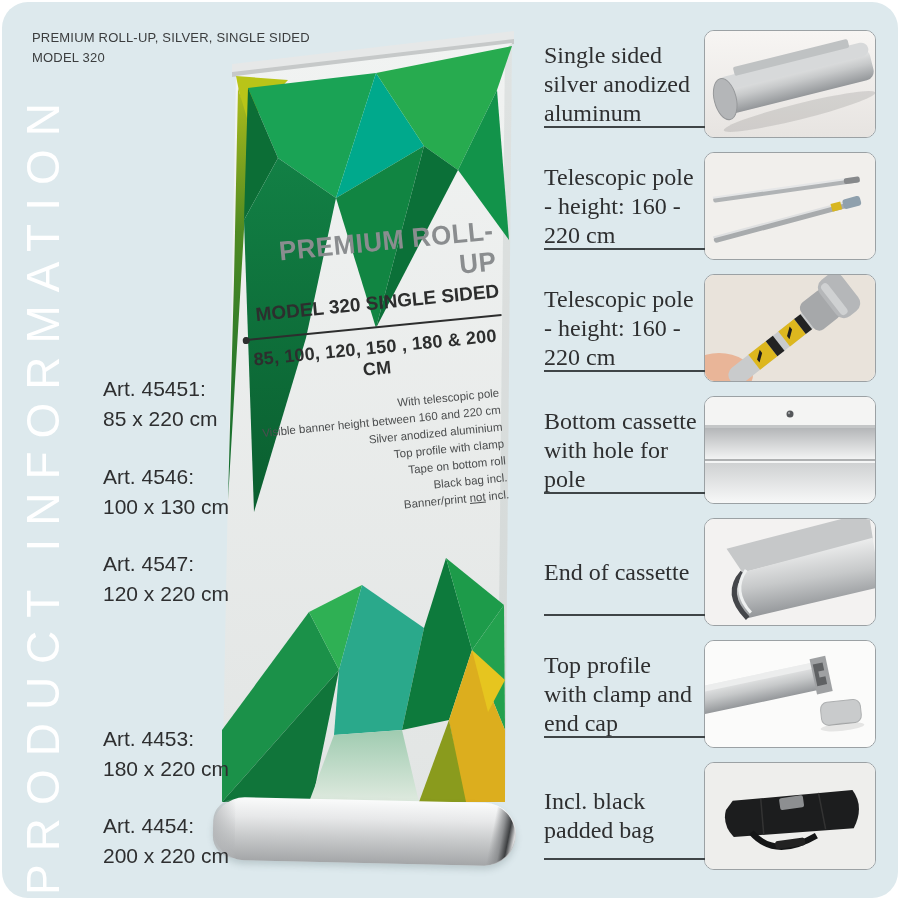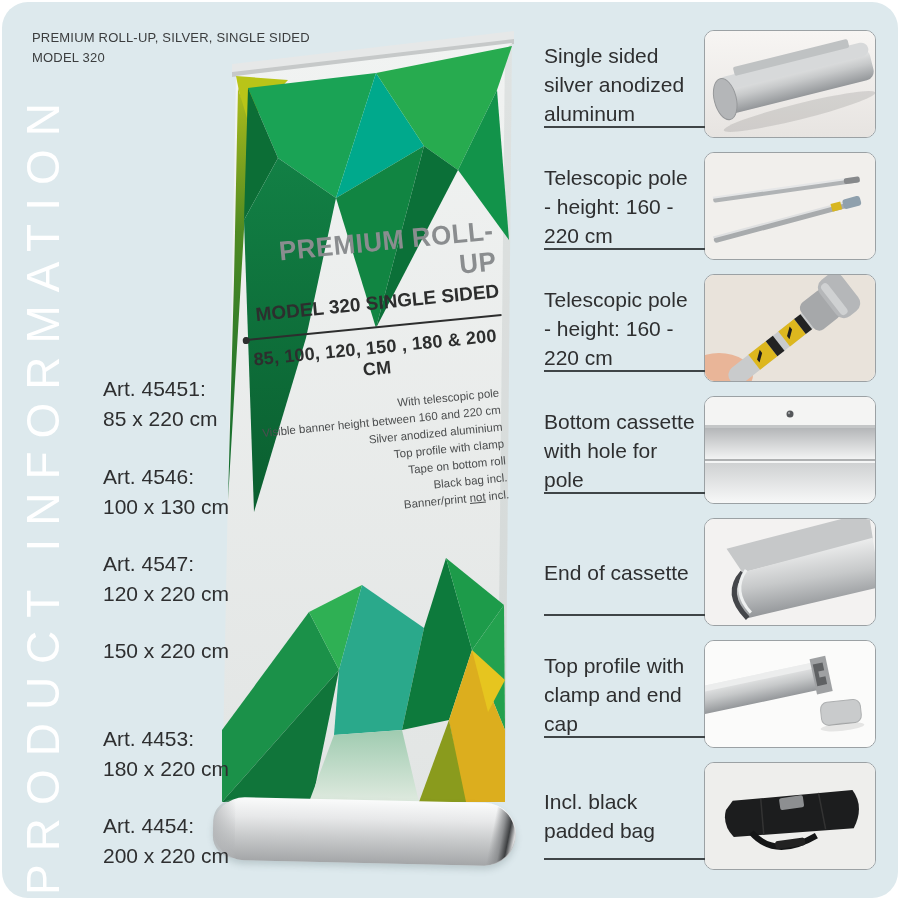--- a/index.html
+++ b/index.html
@@ -24,21 +24,21 @@
   }
   
   .articles{position:absolute;left:85px;top:0;width:150px;}
   .article{position:absolute;left:16px;font-size:21px;line-height:30px;color:#2e2f30;}
   
   .right-col{position:absolute;left:542px;top:28px;width:332px;}
   .feature-row{display:flex;height:108px;margin-bottom:14px;position:relative;}
   .feature-label{
     width:160px;padding-right:6px;box-sizing:border-box;
     display:flex;align-items:center;
-    font-size:21px;line-height:29px;color:#2e2f30;
+    font-size:24px;line-height:29px;color:#2e2f30;font-family:Liberation Serif, serif;
   }
   .feature-underline{position:absolute;left:0;bottom:10px;width:161px;height:2px;background:#3f4547;}
   .photo-box{
     margin-left:auto;width:172px;height:108px;box-sizing:border-box;
     border:1px solid #9ba1a4;border-radius:10px;background:#fbfbfa;overflow:hidden;
   }
   .photo-box svg{display:block;}
   
   .banner-svg{position:absolute;left:212px;top:28px;}
   .banner-text{
@@ -185,21 +185,20 @@
     </div>
     <div class="article" style="top:460px">
       <div>Art. 4546:</div>
         <div>100 x 130 cm</div>
     </div>
     <div class="article" style="top:547px">
       <div>Art. 4547:</div>
         <div>120 x 220 cm</div>
     </div>
     <div class="article" style="top:634px">
-        <div>150 x 220 cm</div>
     </div>
     <div class="article" style="top:722px">
       <div>Art. 4453:</div>
         <div>180 x 220 cm</div>
     </div>
     <div class="article" style="top:809px">
       <div>Art. 4454:</div>
         <div>200 x 220 cm</div>
     </div>
   </div>

